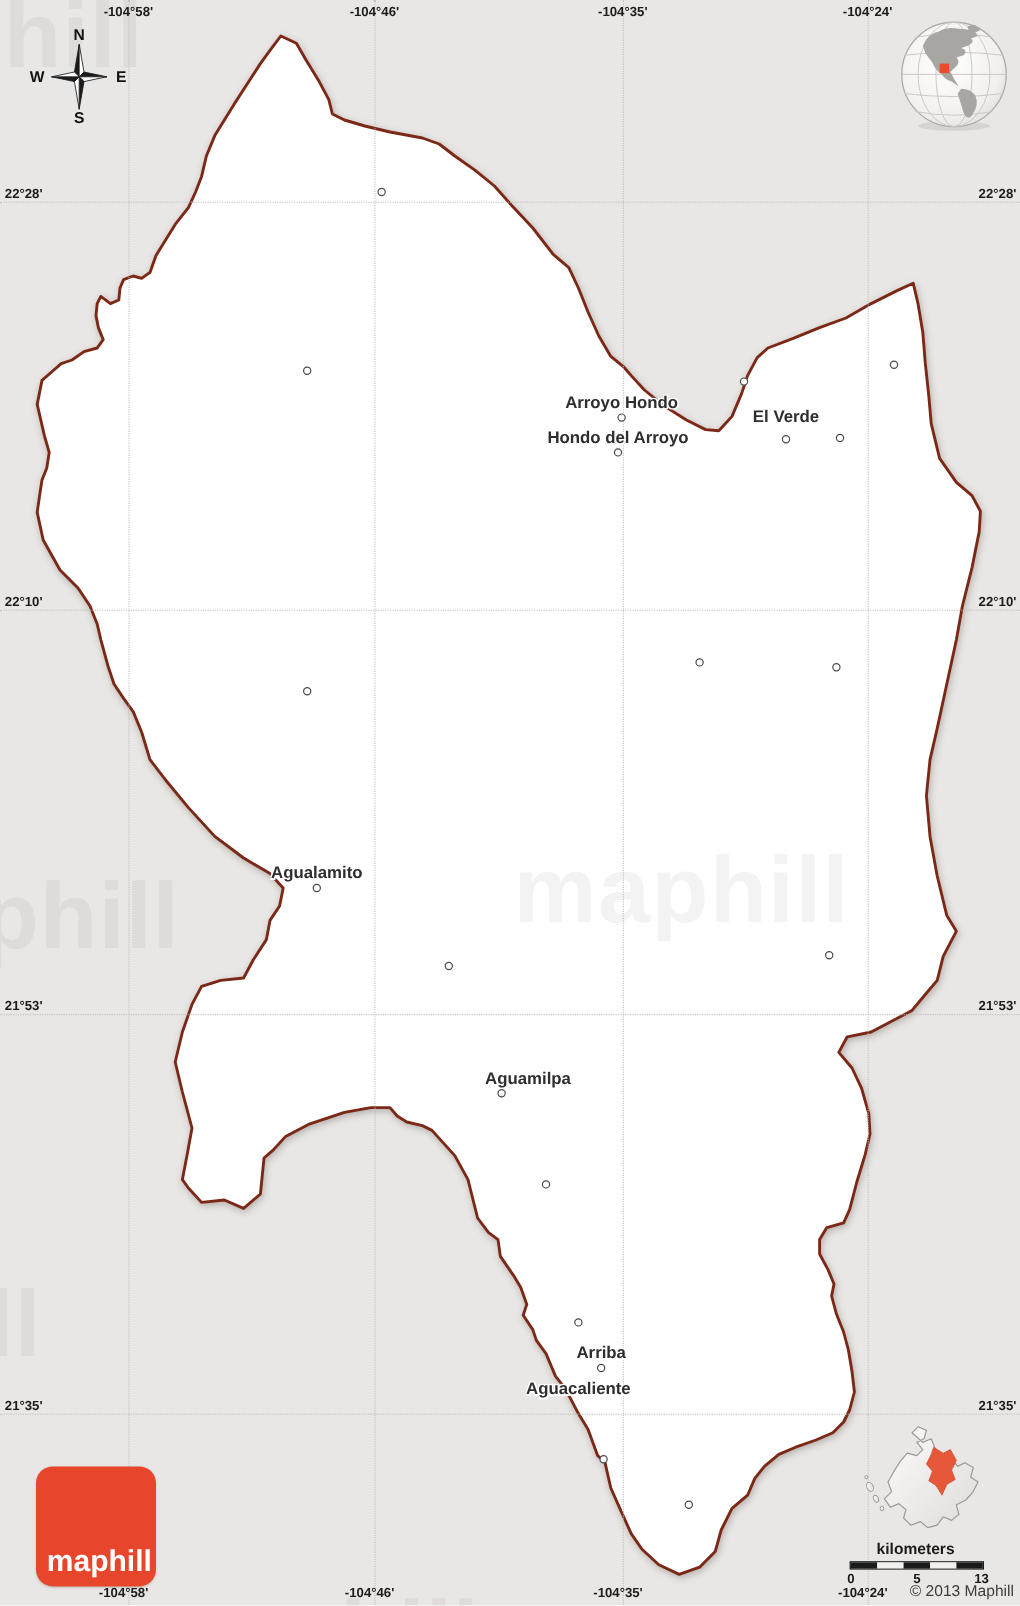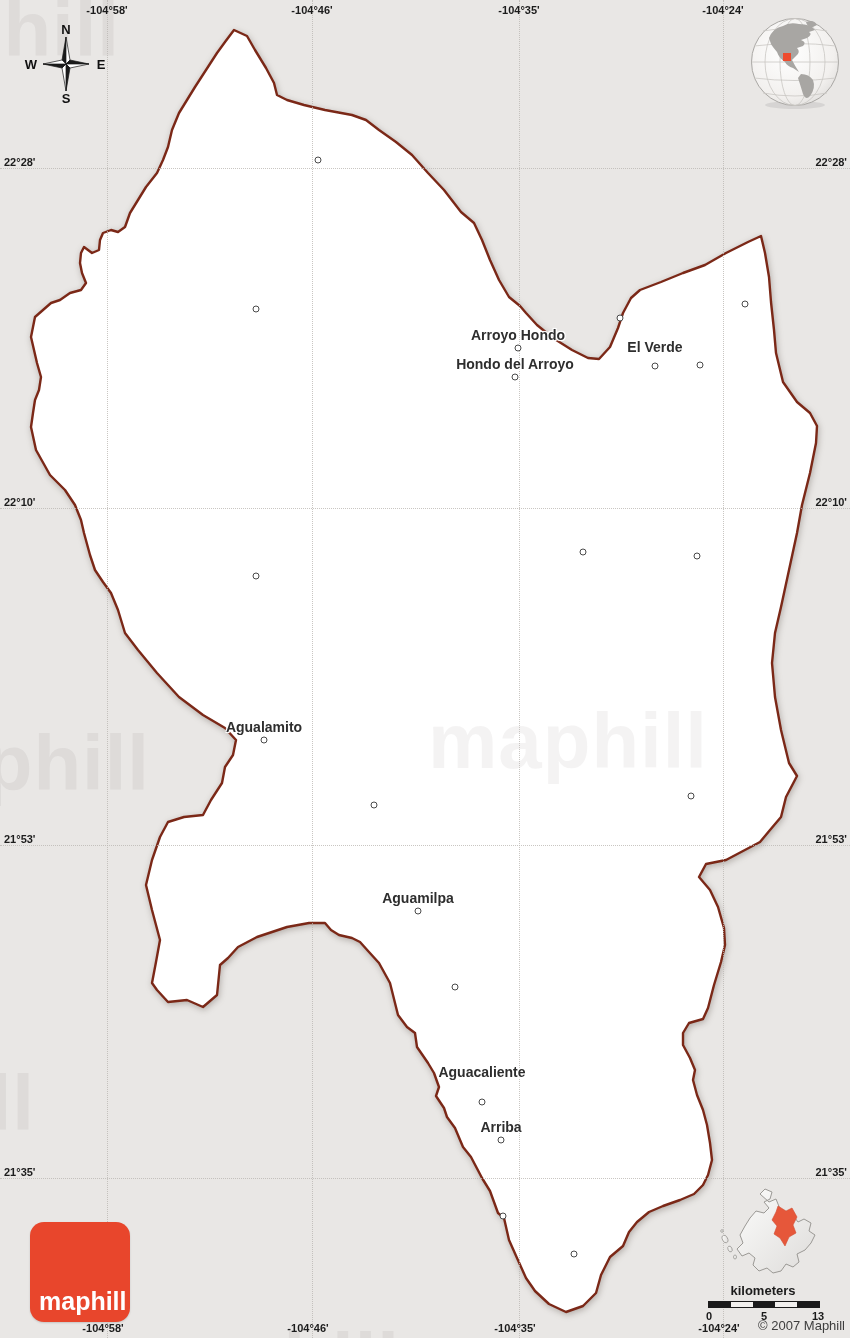--- a/index.html
+++ b/index.html
@@ -79,23 +79,23 @@
   <div id="towns-layer">
       <div class="town-dot" style="left: 518px; top: 348px;"></div>
       <div class="town-label" style="left: 518px; top: 343px;">Arroyo Hondo</div>
       <div class="town-dot" style="left: 515px; top: 377px;"></div>
       <div class="town-label" style="left: 515px; top: 372px;">Hondo del Arroyo</div>
       <div class="town-dot" style="left: 655px; top: 366px;"></div>
       <div class="town-label" style="left: 655px; top: 355px;">El Verde</div>
       <div class="town-dot" style="left: 264px; top: 740px;"></div>
       <div class="town-label" style="left: 264px; top: 735px;">Agualamito</div>
       <div class="town-dot" style="left: 418px; top: 911px;"></div>
-      <div class="town-label" style="left: 418px; top: 906px;">Aguamilpa</div>
+      <div class="town-label" style="left: 440px; top: 906px;">Aguamilpa</div>
       <div class="town-dot" style="left: 482px; top: 1102px;"></div>
-      <div class="town-label" style="left: 482px; top: 1064px; margin-top: 16px;">Aguacaliente</div>
+      <div class="town-label" style="left: 482px; top: 1149px; margin-top: 16px;">Aguacaliente</div>
       <div class="town-dot" style="left: 501px; top: 1140px;"></div>
       <div class="town-label" style="left: 501px; top: 1135px;">Arriba</div>
       <div class="town-dot" style="left: 318px; top: 160px;"></div>
       <div class="town-dot" style="left: 256px; top: 309px;"></div>
       <div class="town-dot" style="left: 700px; top: 365px;"></div>
       <div class="town-dot" style="left: 745px; top: 304px;"></div>
       <div class="town-dot" style="left: 620px; top: 318px;"></div>
       <div class="town-dot" style="left: 583px; top: 552px;"></div>
       <div class="town-dot" style="left: 697px; top: 556px;"></div>
       <div class="town-dot" style="left: 256px; top: 576px;"></div>
@@ -180,14 +180,14 @@
     <div class="seg" style="background:#1b1b1b"></div>
     <div class="seg" style="background:#f2f0ee"></div>
     <div class="seg" style="background:#1b1b1b"></div>
     <div class="seg" style="background:#f2f0ee"></div>
     <div class="seg" style="background:#1b1b1b"></div>
   </div>
   <div class="sb-num" style="left:709px">0</div>
   <div class="sb-num" style="left:764px">5</div>
   <div class="sb-num" style="left:818px">13</div>
 
-  <div class="copyright">© 2007 Maphill</div>
+  <div class="copyright">© 2013 Maphill</div>
 </div>
 
 </body></html>

